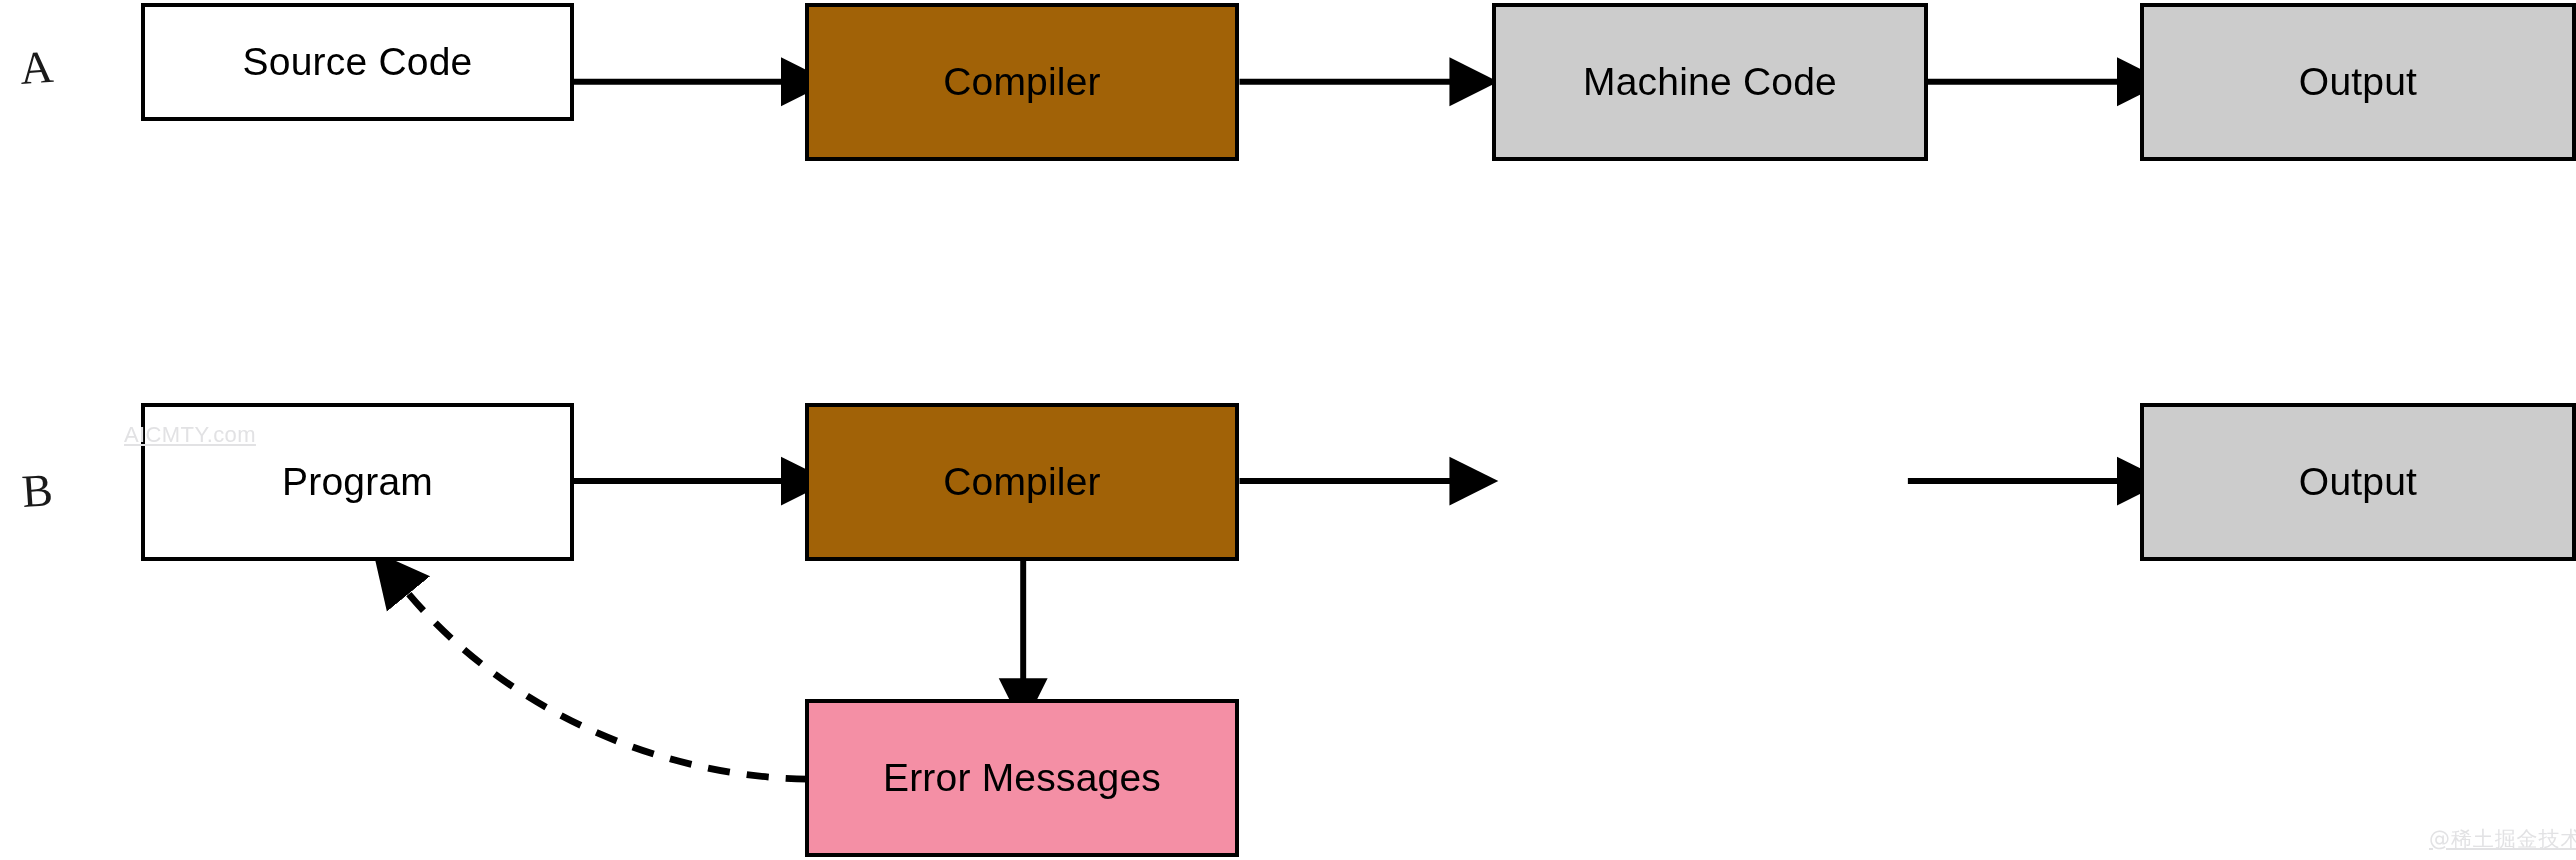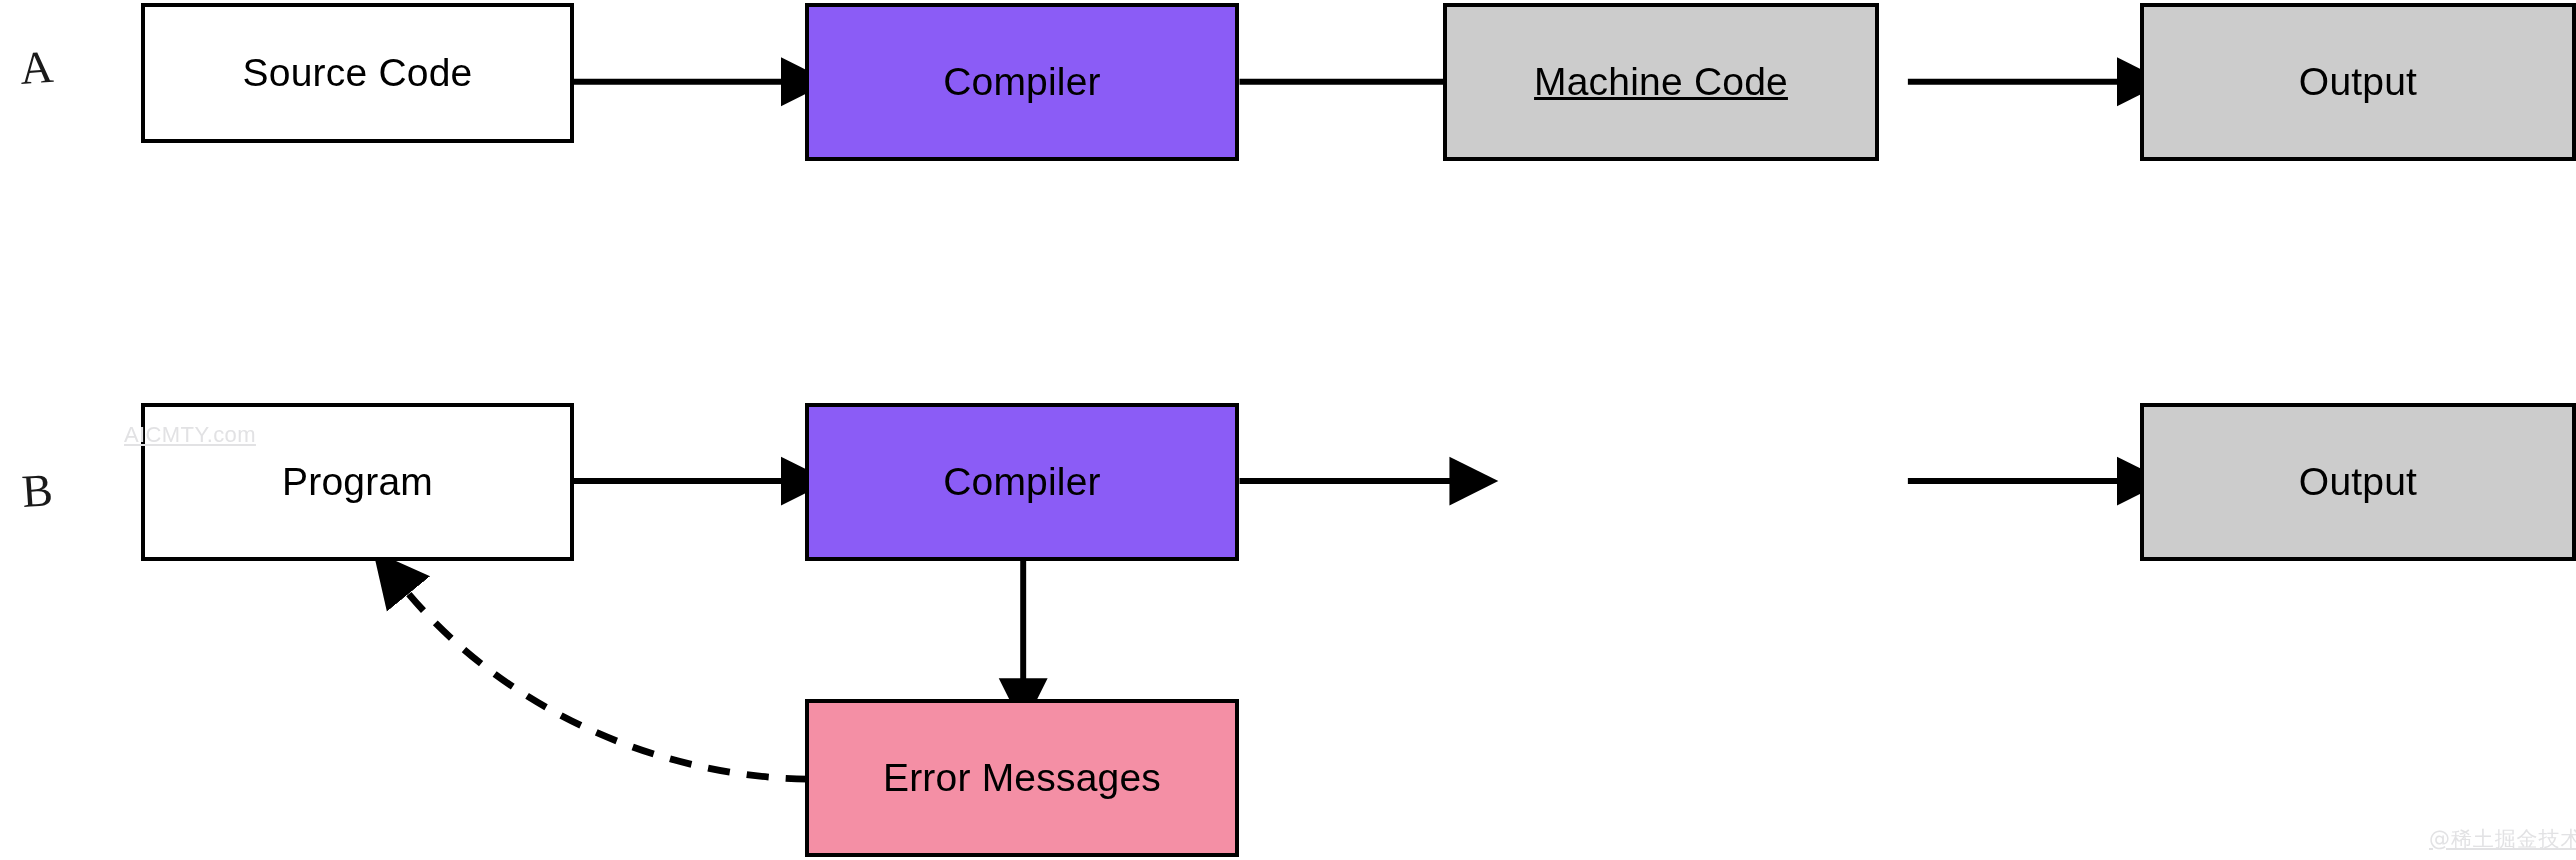--- a/index.html
+++ b/index.html
@@ -26,21 +26,21 @@
     justify-content: center;
     text-align: center;
     color: #000000;
     font-size: 39px;
     line-height: 1.18;
     font-family: "Liberation Sans", sans-serif;
     letter-spacing: 0.2px;
     white-space: pre-line;
   }
   .node.white  { background: #ffffff; }
-  .node.blue   { background: #8b5cf6; }
+  .node.blue   { background: #a16207; }
   .node.gray   { background: #cccccc; }
   .node.pink   { background: #f48fa5; }
 
   .row-label {
     position: absolute;
     font-size: 46px;
     color: #1a1a1a;
     font-family: "Liberation Serif", serif;
     font-weight: 400;
     transform: rotate(-4deg);
@@ -114,25 +114,25 @@
       <line x1="1201" y1="657" x2="1201" y2="805" stroke="#000000" stroke-width="7" marker-end="url(#arrow)"></line>
     </g>
     <g>
       <path d="M 948 915 C 790 913 600 845 473 690" fill="none" stroke="#000000" stroke-width="8" stroke-dasharray="26 20" stroke-linecap="butt" marker-end="url(#arrow-dash)"></path>
     </g>
   </svg>
 
   <div class="row-label" style="left:20.4px; top:41px;">A</div>
   <div class="row-label" style="left:22px; top:464px;">B</div>
 
-  <div class="node white" style="left:141px; top:3.4px; width:433px; height:140px;">Source Code</div>
+  <div class="node white" style="left:141px; top:3.4px; width:433px; height:118px;">Source Code</div>
 
   <div class="node blue" style="left:805px; top:3.4px; width:434px; height:158px;">Compiler</div>
 
-  <div class="node gray" style="left:1443px; top:3.4px; width:436px; height:158px;text-decoration:underline;">Machine Code</div>
+  <div class="node gray" style="left:1492px; top:3.4px; width:436px; height:158px;">Machine Code</div>
 
   <div class="node gray" style="left:2140px; top:3.4px; width:436px; height:158px;">Output</div>
 
   <div class="node white" style="left:141px; top:403px; width:433px; height:158px;">Program</div>
 
   <div class="node blue" style="left:805px; top:403px; width:434px; height:158px;">Compiler</div>
 
 
   <div class="node gray" style="left:2140px; top:403px; width:436px; height:158px;">Output</div>
 

